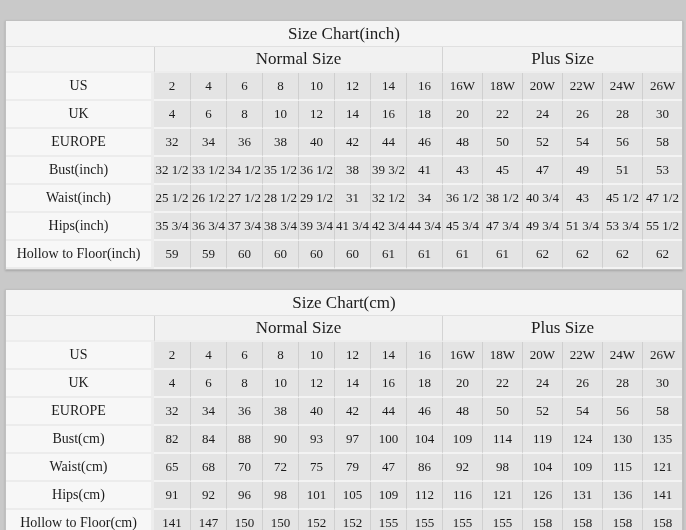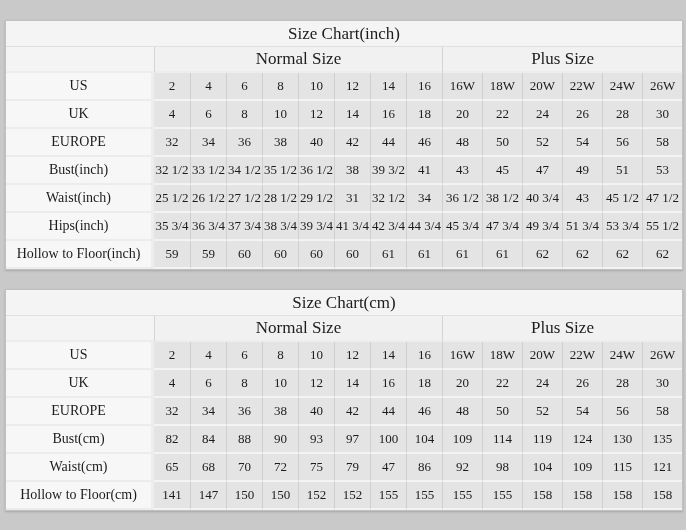--- a/index.html
+++ b/index.html
@@ -330,20 +330,37 @@
           <td class="data-cell">47</td>
           <td class="data-cell">86</td>
           <td class="data-cell">92</td>
           <td class="data-cell">98</td>
           <td class="data-cell">104</td>
           <td class="data-cell">109</td>
           <td class="data-cell">115</td>
           <td class="data-cell">121</td>
         </tr>
         <tr>
+          <td class="label-cell">Hips(cm)</td>
+          <td class="data-cell">91</td>
+          <td class="data-cell">92</td>
+          <td class="data-cell">96</td>
+          <td class="data-cell">98</td>
+          <td class="data-cell">101</td>
+          <td class="data-cell">105</td>
+          <td class="data-cell">109</td>
+          <td class="data-cell">112</td>
+          <td class="data-cell">116</td>
+          <td class="data-cell">121</td>
+          <td class="data-cell">126</td>
+          <td class="data-cell">131</td>
+          <td class="data-cell">136</td>
+          <td class="data-cell">141</td>
+        </tr>
+        <tr>
           <td class="label-cell">Hollow to Floor(cm)</td>
           <td class="data-cell">141</td>
           <td class="data-cell">147</td>
           <td class="data-cell">150</td>
           <td class="data-cell">150</td>
           <td class="data-cell">152</td>
           <td class="data-cell">152</td>
           <td class="data-cell">155</td>
           <td class="data-cell">155</td>
           <td class="data-cell">155</td>

